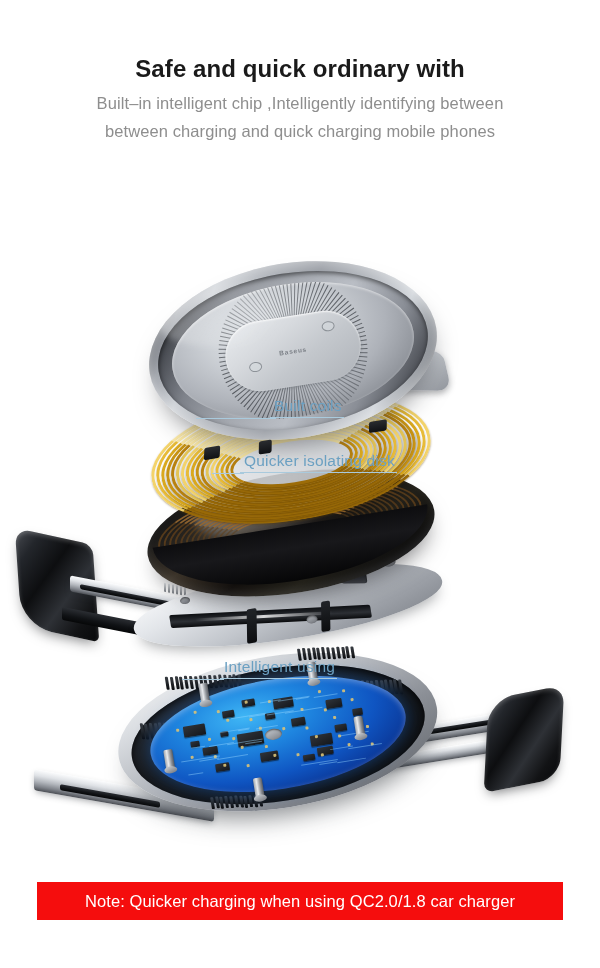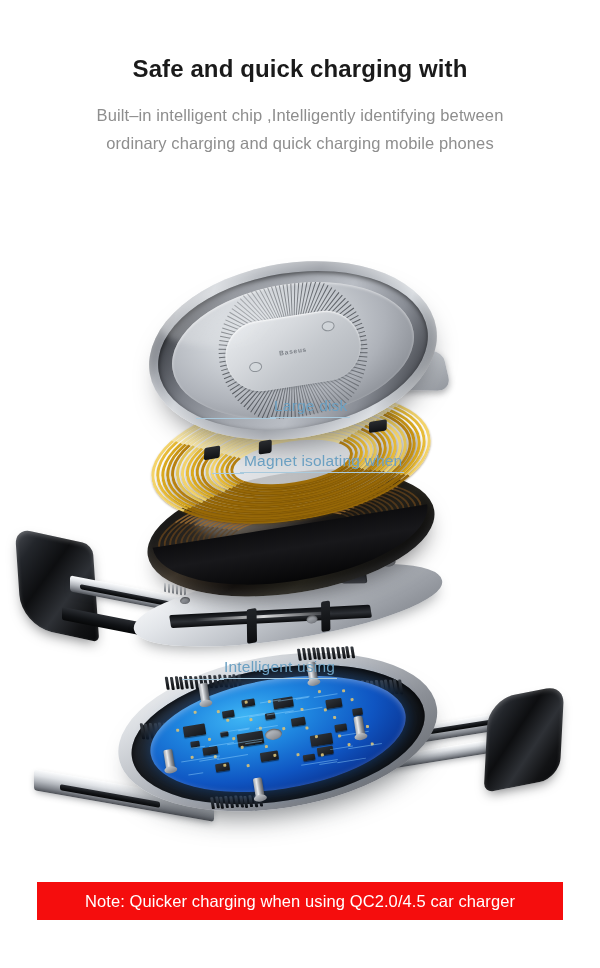--- a/index.html
+++ b/index.html
@@ -25,21 +25,21 @@
     text-align: center;
   }
   .title-line {
     font-size: 24px;
     font-weight: bold;
     color: #1a1a1a;
     line-height: 33px;
     letter-spacing: 0.1px;
   }
   .subtitle-block {
-    margin-top: 16px;
+    margin-top: 4px;
   }
   .subtitle-line {
     font-size: 16.5px;
     font-weight: normal;
     color: #8e8e8e;
     line-height: 28px;
     letter-spacing: 0.1px;
   }
 
   
@@ -455,24 +455,24 @@
     font-size: 16.5px;
     letter-spacing: 0.1px;
     line-height: 20px;
     white-space: nowrap;
   }
 </style>
 </head>
 <body>
 
 <div class="header">
-  <div class="title-line">Safe and quick charging with</div>
+  <div class="title-line">Safe and quick ordinary with</div>
   <div class="subtitle-block">
     <div class="subtitle-line">Built–in intelligent chip ,Intelligently identifying between</div>
-    <div class="subtitle-line">ordinary charging and quick charging mobile phones</div>
+    <div class="subtitle-line">between charging and quick charging mobile phones</div>
   </div>
 </div>
 
 <div class="stage">
 
   <div class="arm" style="left:14px; top:320px; width:170px; height:190px;">
     <div class="arm-pad" style="left:4px; top:2px; width:78px; height:96px;
                 border-radius:16px 10px 6px 30px; transform:skewY(16deg) rotate(-4deg);"></div>
     <div class="arm-bar-dark" style="left:48px; top:84px; width:124px; height:13px;
                 transform:skewY(11deg); border-radius:2px;"></div>
@@ -852,33 +852,33 @@
       </div>
       <div class="topcover-gloss"></div>
     </div>
     <div class="cover-tab t1"></div>
     <div class="cover-tab t2"></div>
     <div class="cover-tab t3"></div>
   </div>
 
   <div class="leader" style="left:196px; top:203px; width:80px;"></div>
   <div class="callout" style="left:270px; top:181px;">
-    <span class="callout-text">Large disk</span>
+    <span class="callout-text">Built coils</span>
     <span class="callout-rule"></span>
   </div>
 
   <div class="leader" style="left:212px; top:258px; width:32px;"></div>
   <div class="callout" style="left:240px; top:236px;">
-    <span class="callout-text">Magnet isolating when</span>
+    <span class="callout-text">Quicker isolating disk</span>
     <span class="callout-rule"></span>
   </div>
 
   <div class="leader" style="left:182px; top:464px; width:42px;"></div>
   <div class="callout" style="left:220px; top:442px;">
     <span class="callout-text">Intelligent using</span>
     <span class="callout-rule"></span>
   </div>
 
 </div>
 
 <div class="note-banner">
-  <span class="note-text">Note: Quicker charging when using QC2.0/4.5 car charger</span>
+  <span class="note-text">Note: Quicker charging when using QC2.0/1.8 car charger</span>
 </div>
 
 </body></html>

